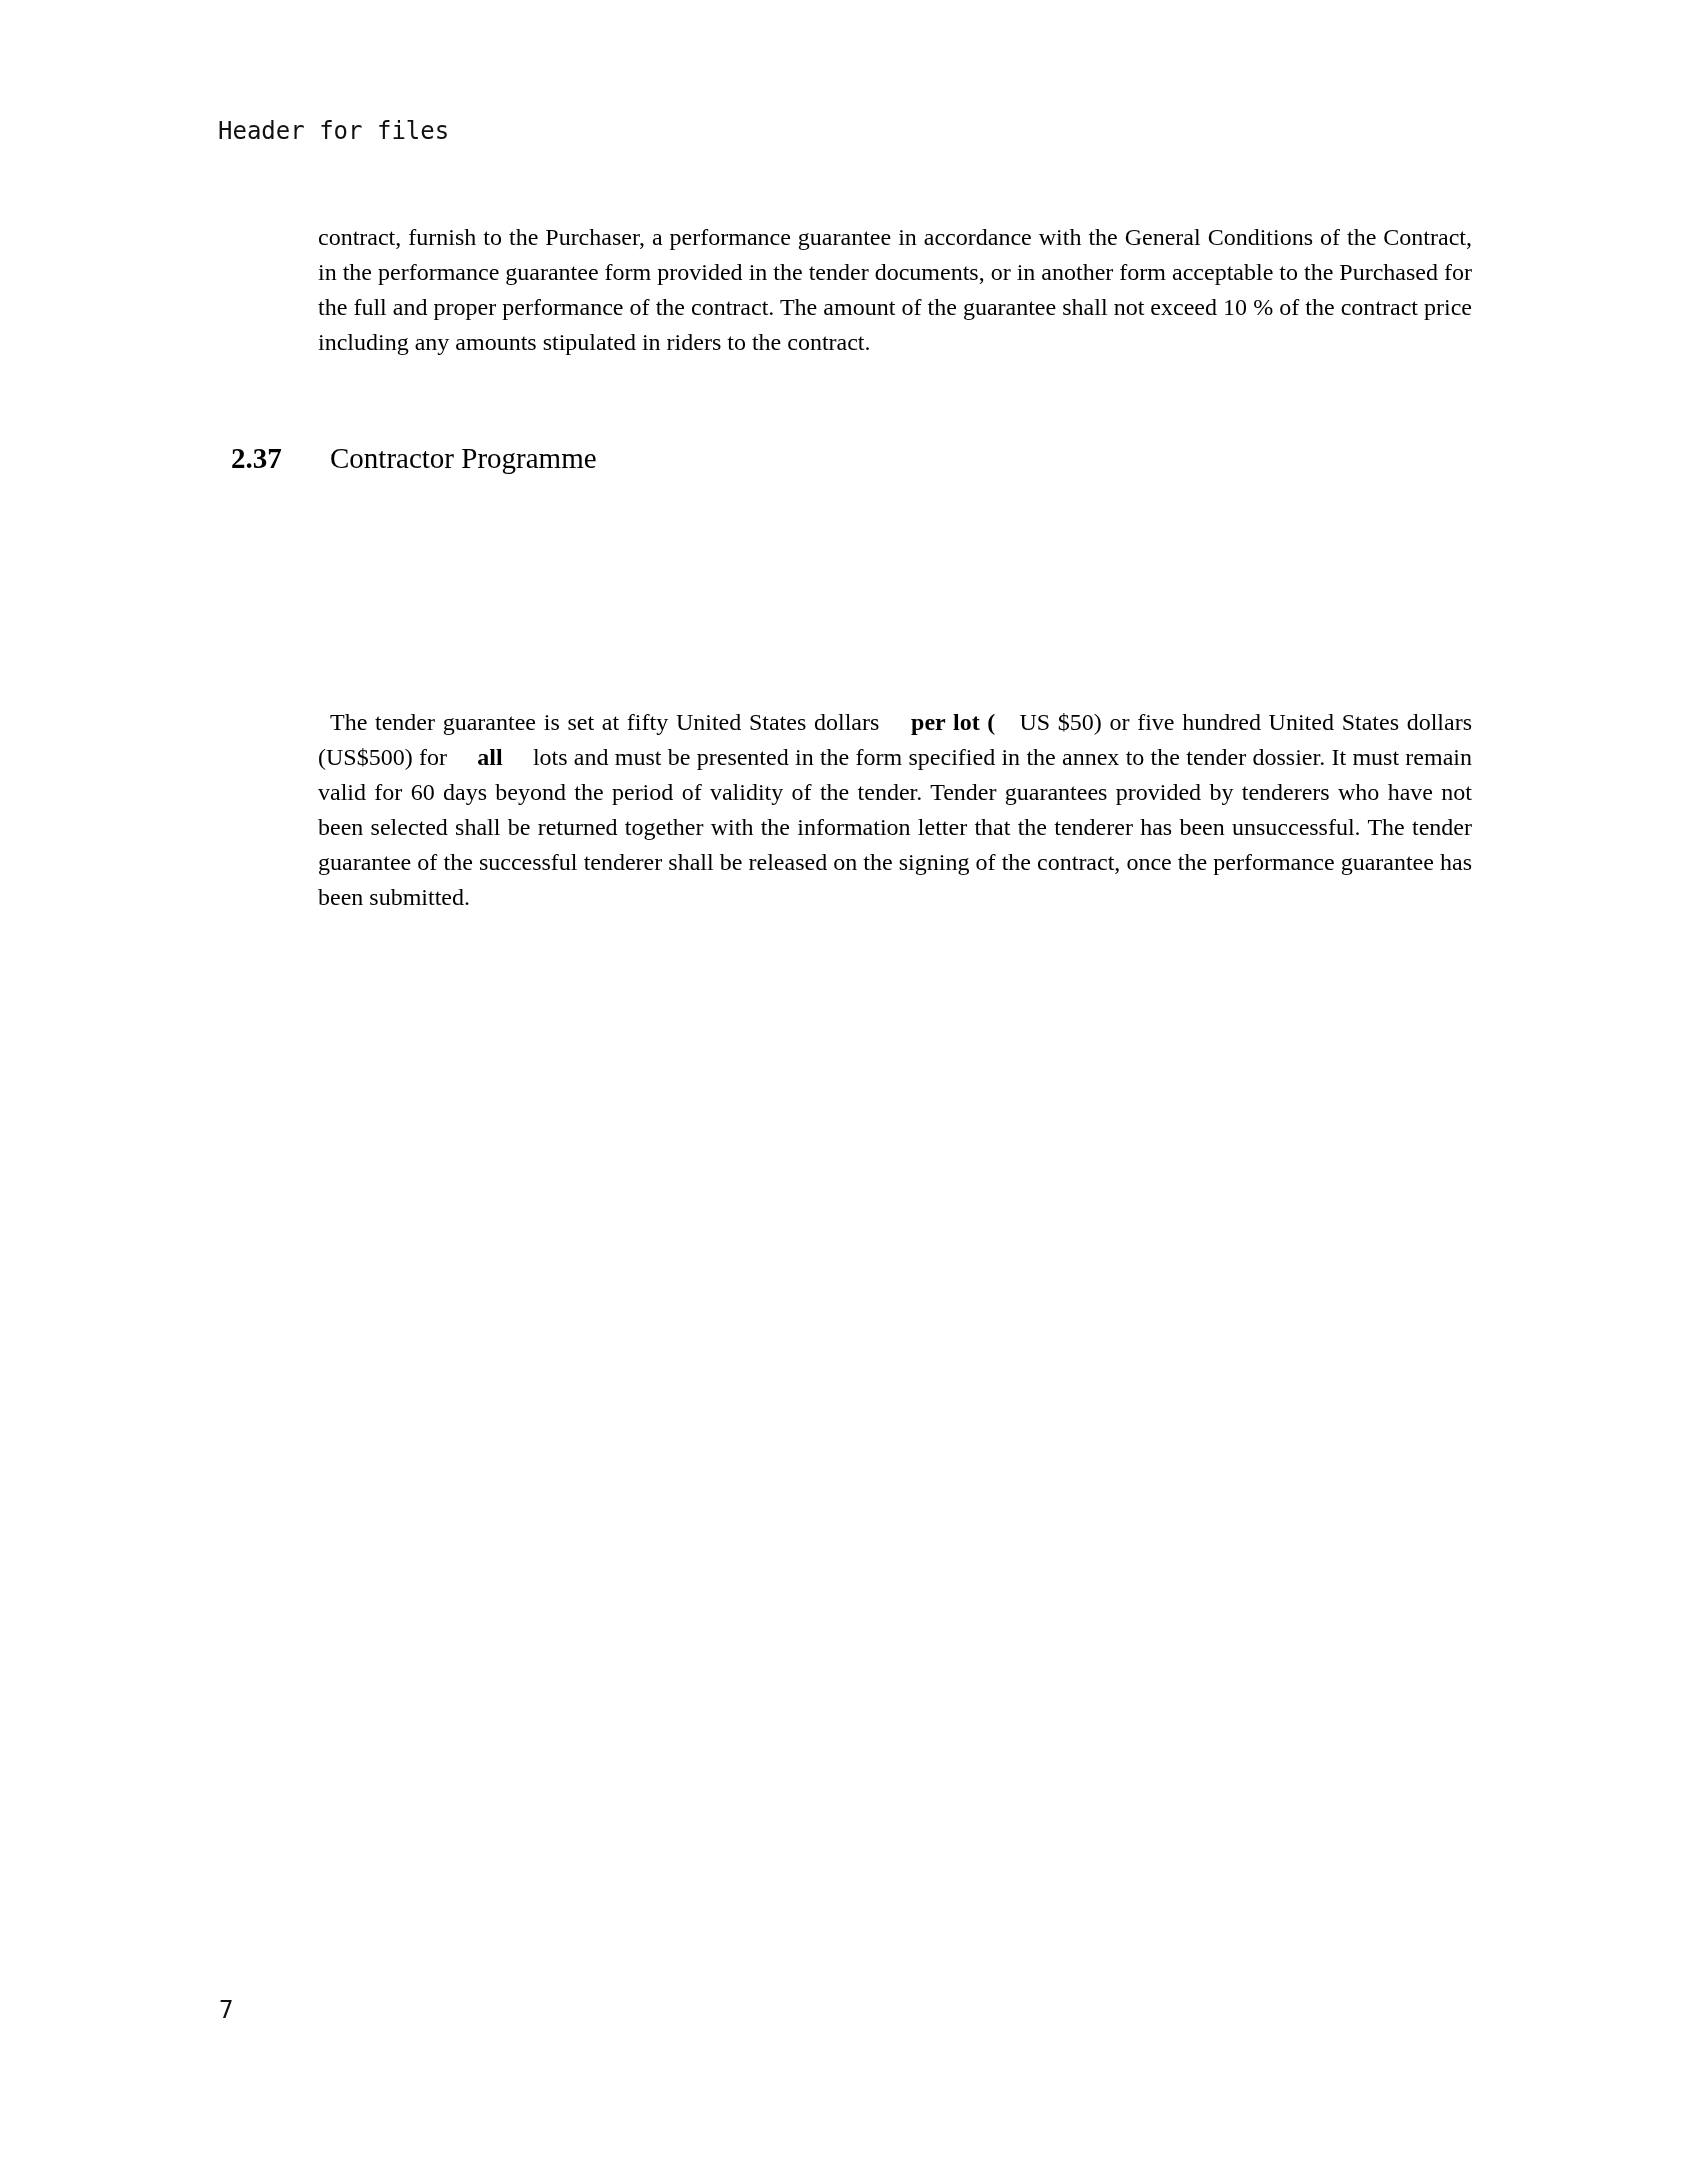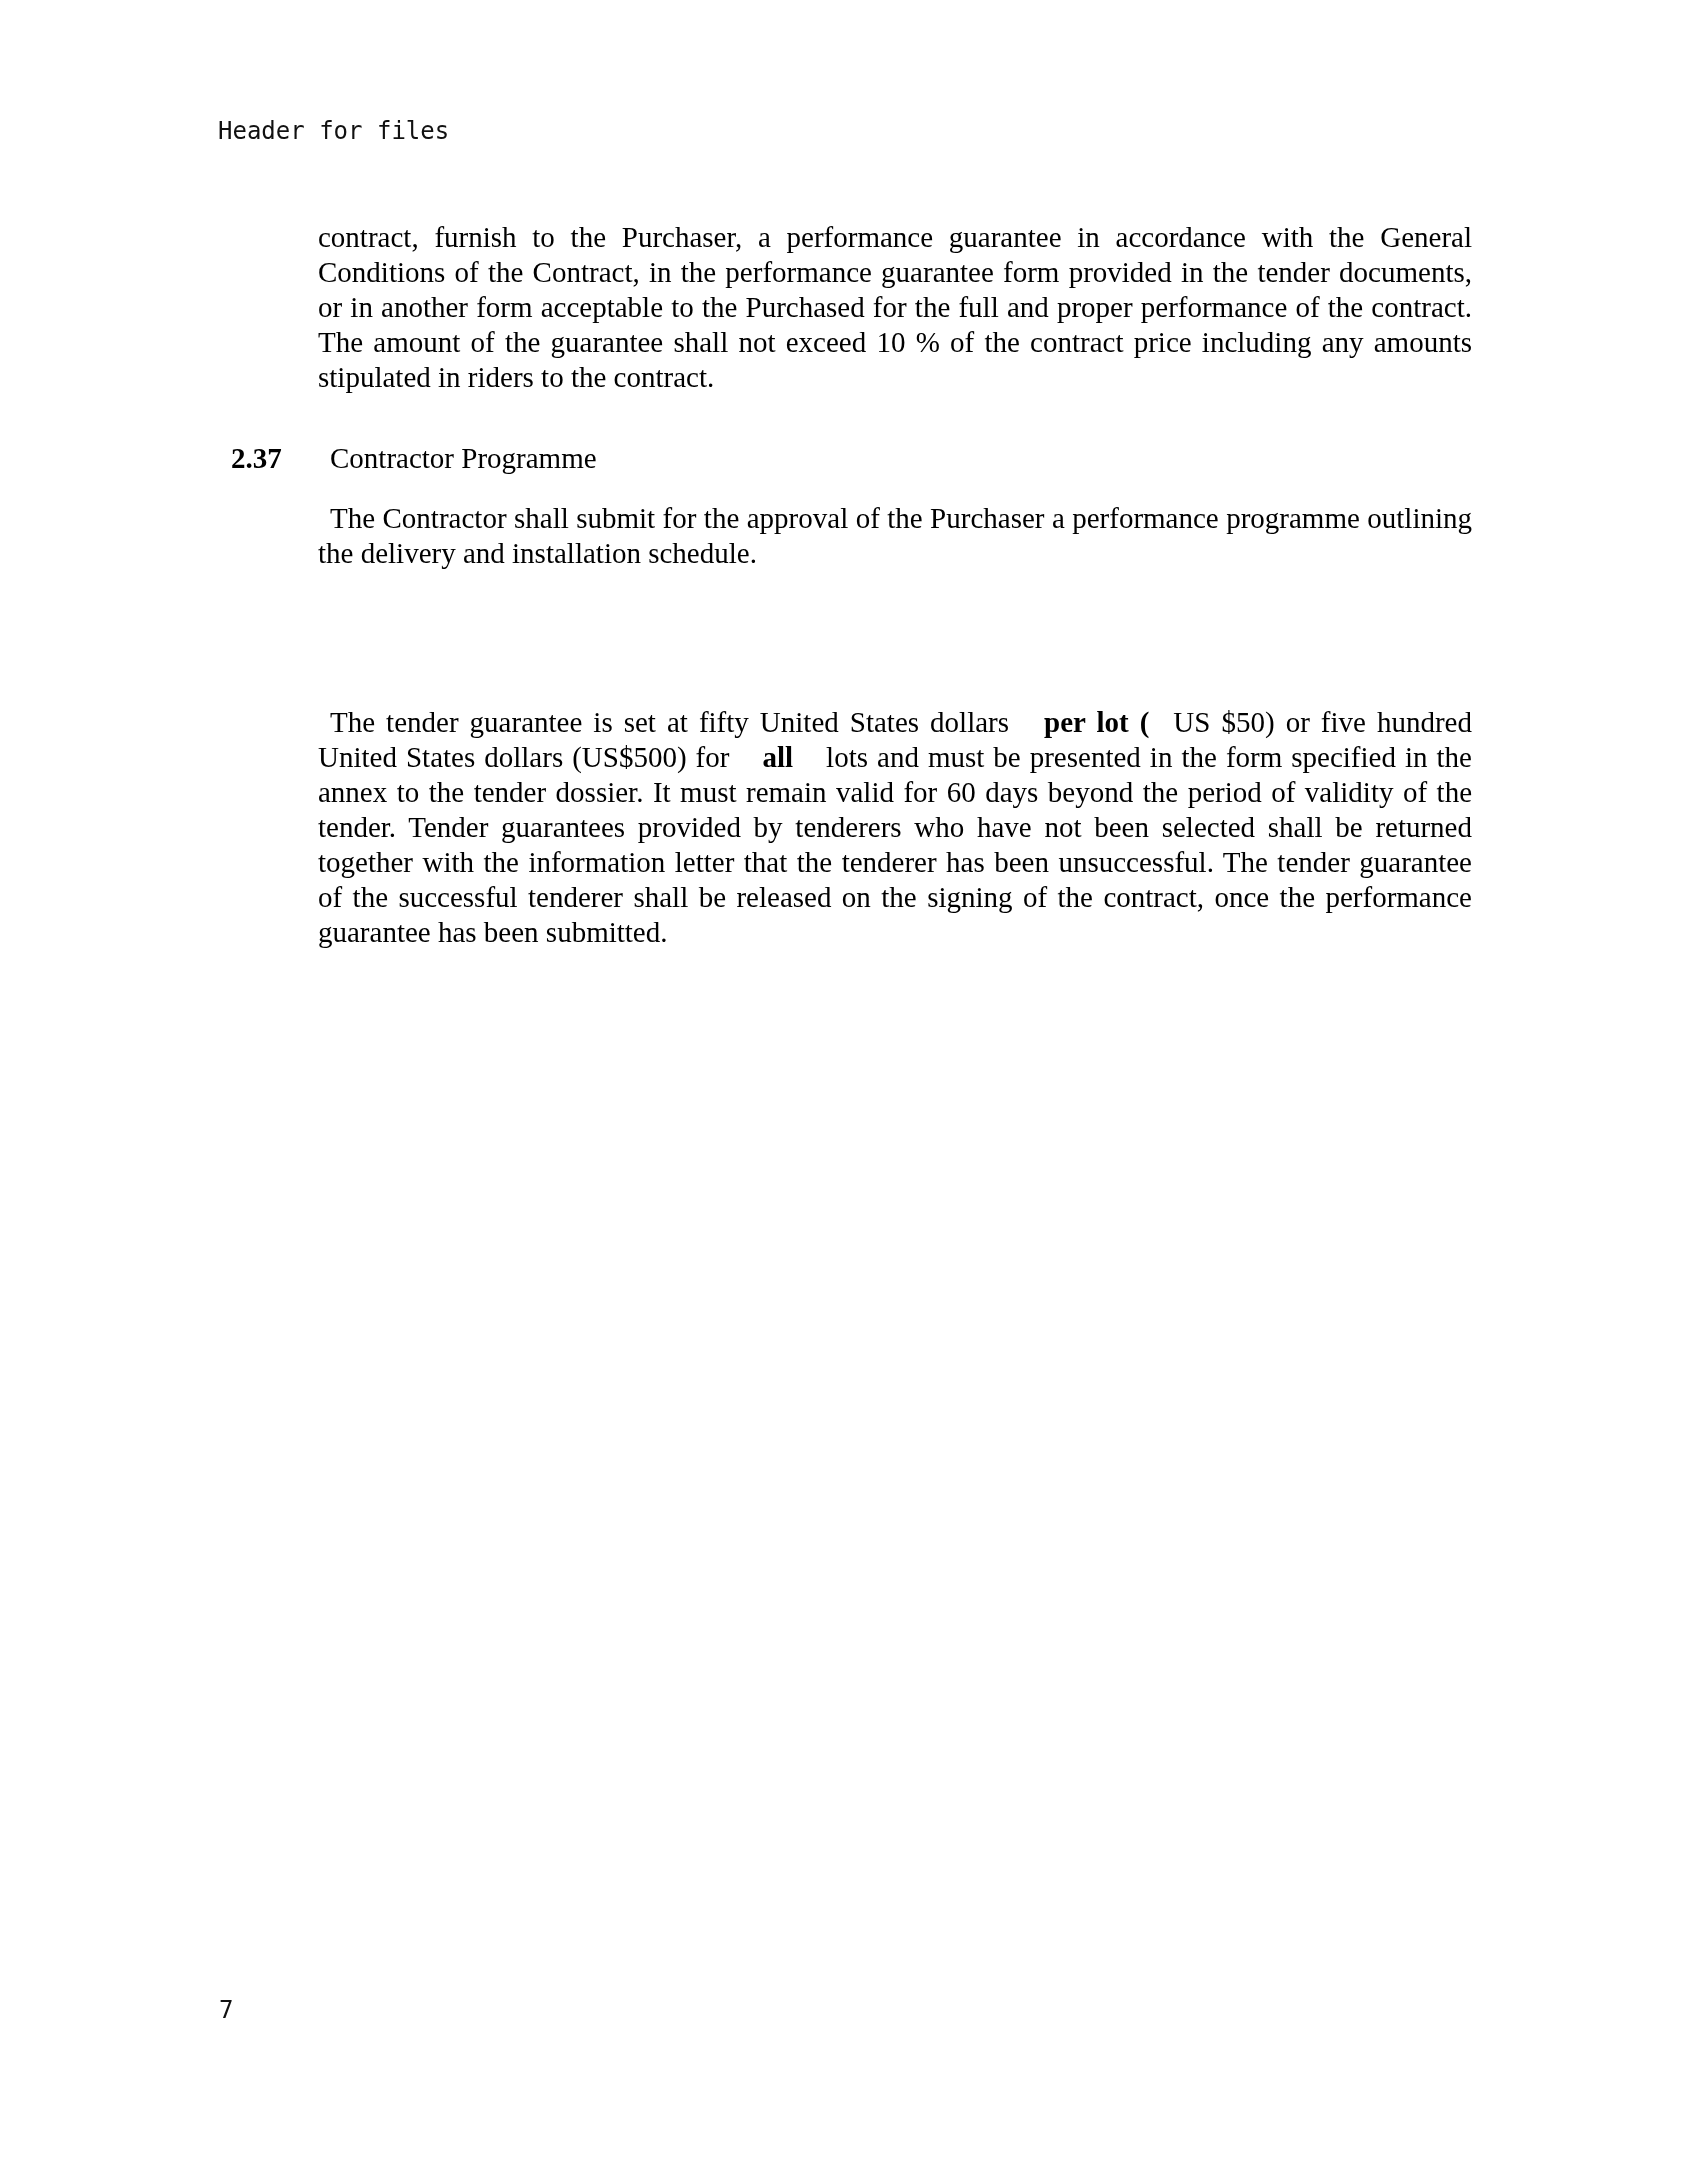--- a/index.html
+++ b/index.html
@@ -28,21 +28,21 @@
     position: absolute;
     left: 194px;
     top: 93px;
     white-space: pre;
   }
   .body-para {
     position: absolute;
     left: 294px;
     width: 1178px;
     font-family: "Liberation Serif", serif;
-    font-size: 29px;
+    font-size: 24px;
     line-height: 35px;
     text-align: justify;
     text-justify: inter-word;
     color: #000000;
   }
   .section-heading {
     position: absolute;
     left: 195px;
     width: 1277px;
     font-family: "Liberation Serif", serif;
@@ -76,21 +76,20 @@
 
   <div class="page-header mono">Header for files</div>
 
   <p class="body-para para-intro">contract, furnish to the Purchaser, a performance guarantee in accordance with the General Conditions of the Contract, in the performance guarantee form provided in the tender documents, or in another form acceptable to the Purchased for the full and  proper  performance  of  the contract. The amount of the guarantee shall not exceed 10 % of the contract price including any amounts stipulated in riders to the contract.</p>
 
   <div class="section-heading heading-237">
     <span class="section-num">2.37</span>
     <span class="section-title">Contractor Programme</span>
   </div>
 
-  <p class="body-para para-237"><span>The Contractor shall submit for the approval of the Purchaser a  performance programme outlining the delivery and installation schedule.</span></p>
 
 
   <p class="body-para para-238"><span>The tender guarantee is set  at  fifty United States dollars </span><b>per lot (</b><span>US $50) or five hundred United States dollars (US$500) for </span><b>all</b><span> lots and must be presented in the form specified in the annex to the tender dossier. It must remain valid for 60 days beyond the period of validity of the tender. Tender guarantees provided by tenderers who have not been selected shall be returned together with the information letter that the tenderer has been unsuccessful.  The tender guarantee of the successful tenderer shall be released on the signing of the contract, once the performance guarantee has been submitted.</span></p>
 
   <div class="page-footer mono">7</div>
 
 </div>
 
 
 </body></html>

